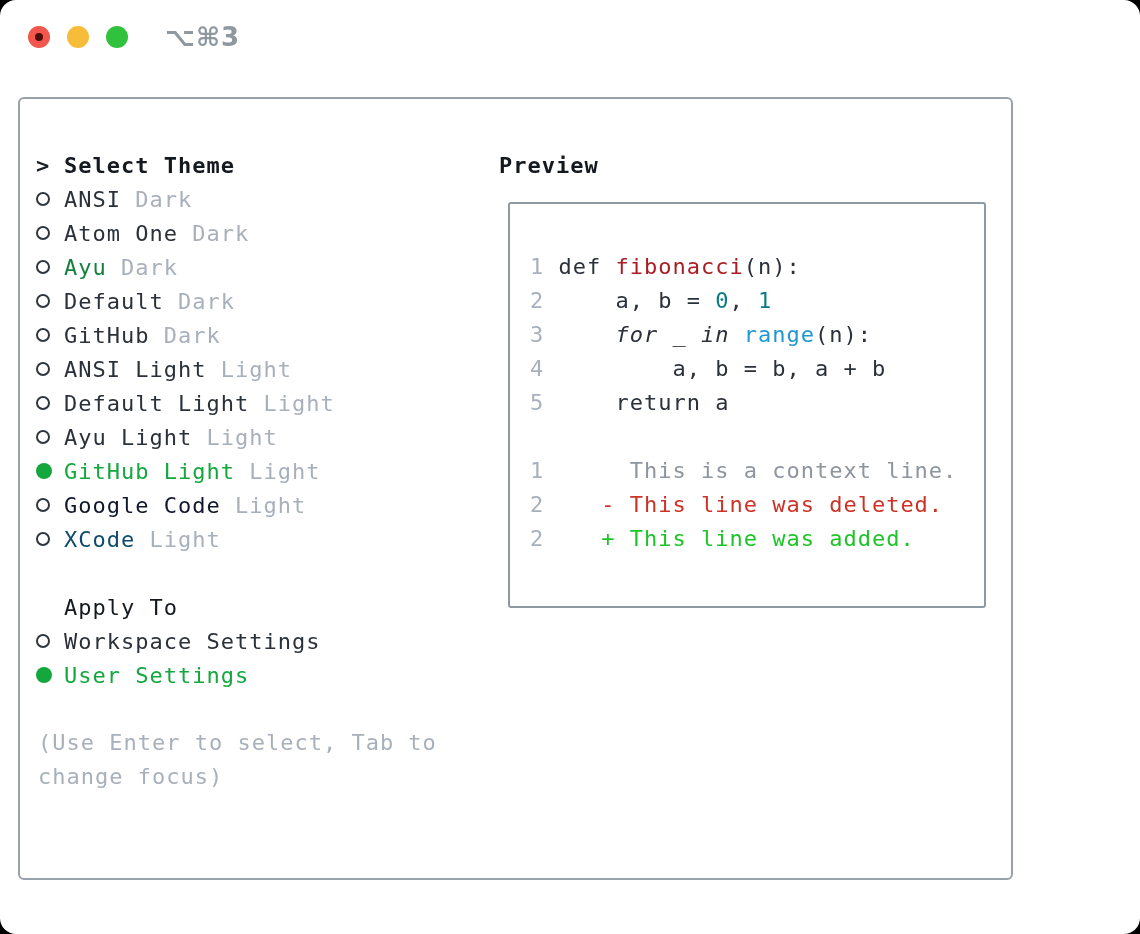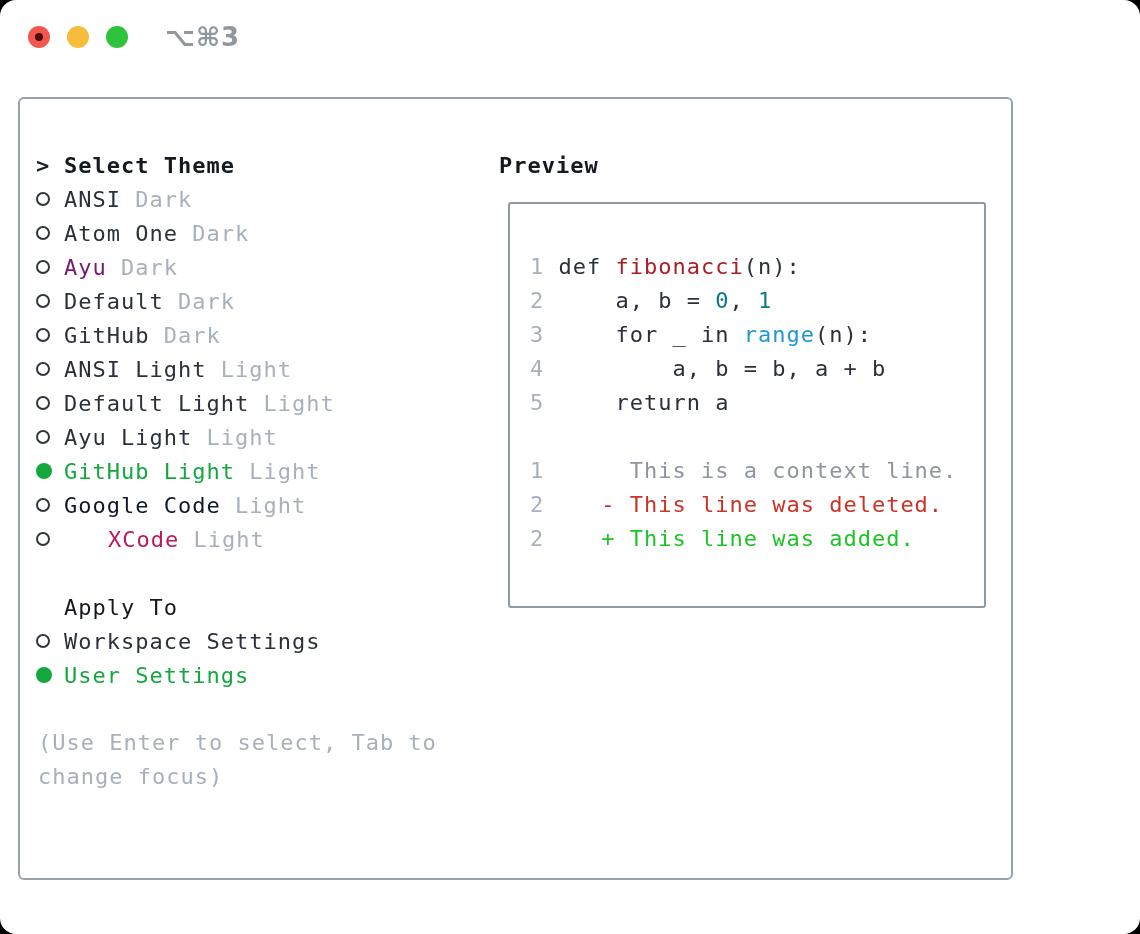--- a/index.html
+++ b/index.html
@@ -79,45 +79,45 @@
     <span class="tl tl-green"></span>
     <span class="shortcut">⌥⌘3</span>
   </div>
 
   <div class="panel"></div>
 
   <div class="menu">
       <div class="mrow"><span class="marker"><span class="caret">&gt;</span></span><span class="mtext bold"><span>Select Theme</span></span></div>
       <div class="mrow"><span class="marker"><span class="radio"></span></span><span class="mtext"><span style="color: rgb(43, 49, 58);">ANSI</span><span style="color: rgb(167, 176, 187);"> Dark</span></span></div>
       <div class="mrow"><span class="marker"><span class="radio"></span></span><span class="mtext"><span style="color: rgb(43, 49, 58);">Atom One</span><span style="color: rgb(167, 176, 187);"> Dark</span></span></div>
-      <div class="mrow"><span class="marker"><span class="radio"></span></span><span class="mtext"><span style="color: #701a75;">Ayu</span><span style="color: rgb(167, 176, 187);"> Dark</span></span></div>
+      <div class="mrow"><span class="marker"><span class="radio"></span></span><span class="mtext"><span style="color: #15803d;">Ayu</span><span style="color: rgb(167, 176, 187);"> Dark</span></span></div>
       <div class="mrow"><span class="marker"><span class="radio"></span></span><span class="mtext"><span style="color: rgb(43, 49, 58);">Default</span><span style="color: rgb(167, 176, 187);"> Dark</span></span></div>
       <div class="mrow"><span class="marker"><span class="radio"></span></span><span class="mtext"><span style="color: rgb(43, 49, 58);">GitHub</span><span style="color: rgb(167, 176, 187);"> Dark</span></span></div>
       <div class="mrow"><span class="marker"><span class="radio"></span></span><span class="mtext"><span style="color: rgb(43, 49, 58);">ANSI Light</span><span style="color: rgb(167, 176, 187);"> Light</span></span></div>
       <div class="mrow"><span class="marker"><span class="radio"></span></span><span class="mtext"><span style="color: rgb(43, 49, 58);">Default Light</span><span style="color: rgb(167, 176, 187);"> Light</span></span></div>
       <div class="mrow"><span class="marker"><span class="radio"></span></span><span class="mtext"><span style="color: rgb(43, 49, 58);">Ayu Light</span><span style="color: rgb(167, 176, 187);"> Light</span></span></div>
       <div class="mrow"><span class="marker"><span class="radio sel" style="background: rgb(19, 167, 62);"></span></span><span class="mtext"><span style="color: rgb(19, 167, 62);">GitHub Light</span><span style="color: rgb(167, 176, 187);"> Light</span></span></div>
       <div class="mrow"><span class="marker"><span class="radio"></span></span><span class="mtext"><span style="color: #0f172a;">Google Code</span><span style="color: rgb(167, 176, 187);"> Light</span></span></div>
-      <div class="mrow"><span class="marker"><span class="radio"></span></span><span class="mtext"><span style="color: #be185d; margin-left: 44px;">XCode</span><span style="color: rgb(167, 176, 187);"> Light</span></span></div>
+      <div class="mrow"><span class="marker"><span class="radio"></span></span><span class="mtext"><span style="color: #0c4a6e;">XCode</span><span style="color: rgb(167, 176, 187);"> Light</span></span></div>
       <div class="spacer"></div>
       <div class="mrow"><span class="marker"></span><span class="mtext"><span style="color: rgb(20, 25, 31);">Apply To</span></span></div>
       <div class="mrow"><span class="marker"><span class="radio"></span></span><span class="mtext"><span style="color: rgb(43, 49, 58);">Workspace Settings</span></span></div>
       <div class="mrow"><span class="marker"><span class="radio sel" style="background: rgb(19, 167, 62);"></span></span><span class="mtext"><span style="color: rgb(19, 167, 62);">User Settings</span></span></div>
       <div class="spacer"></div>
       <div class="hint" style="color: rgb(167, 176, 187);">(Use Enter to select, Tab to
 change focus)</div>
     </div>
 
   <div class="preview-header">Preview</div>
 
   <div class="preview-box">
     <div class="code">
         <div class="pline"><span class="lnum" style="color: rgb(167, 176, 187);">1</span><span style="color: rgb(43, 49, 58);"> def </span><span style="color: rgb(168, 30, 36);">fibonacci</span><span style="color: rgb(43, 49, 58);">(n):</span></div>
         <div class="pline"><span class="lnum" style="color: rgb(167, 176, 187);">2</span><span style="color: rgb(43, 49, 58);">     a, b = </span><span style="color: rgb(11, 124, 130);">0</span><span style="color: rgb(43, 49, 58);">, </span><span style="color: rgb(11, 124, 130);">1</span></div>
-        <div class="pline"><span class="lnum" style="color: rgb(167, 176, 187);">3</span><span style="color: rgb(43, 49, 58);">     for _ in </span><span style="color: rgb(32, 151, 211);">range</span><span style="color: rgb(43, 49, 58);">(n):</span></div>
+        <div class="pline"><span class="lnum" style="color: rgb(167, 176, 187);">3</span><span style="color: rgb(43, 49, 58); font-style: italic;">     for _ in </span><span style="color: rgb(32, 151, 211);">range</span><span style="color: rgb(43, 49, 58);">(n):</span></div>
         <div class="pline"><span class="lnum" style="color: rgb(167, 176, 187);">4</span><span style="color: rgb(43, 49, 58);">         a, b = b, a + b</span></div>
         <div class="pline"><span class="lnum" style="color: rgb(167, 176, 187);">5</span><span style="color: rgb(43, 49, 58);">     return a</span></div>
         <div class="pline"><span class="lnum" style="color: rgb(167, 176, 187);"> </span></div>
         <div class="pline"><span class="lnum" style="color: rgb(167, 176, 187);">1</span><span style="color: rgb(142, 149, 158);">      This is a context line.</span></div>
         <div class="pline"><span class="lnum" style="color: rgb(167, 176, 187);">2</span><span style="color: rgb(204, 50, 38);">    - This line was deleted.</span></div>
         <div class="pline"><span class="lnum" style="color: rgb(167, 176, 187);">2</span><span style="color: rgb(29, 196, 39);">    + This line was added.</span></div>
       </div>
   </div>
 
 </div>

